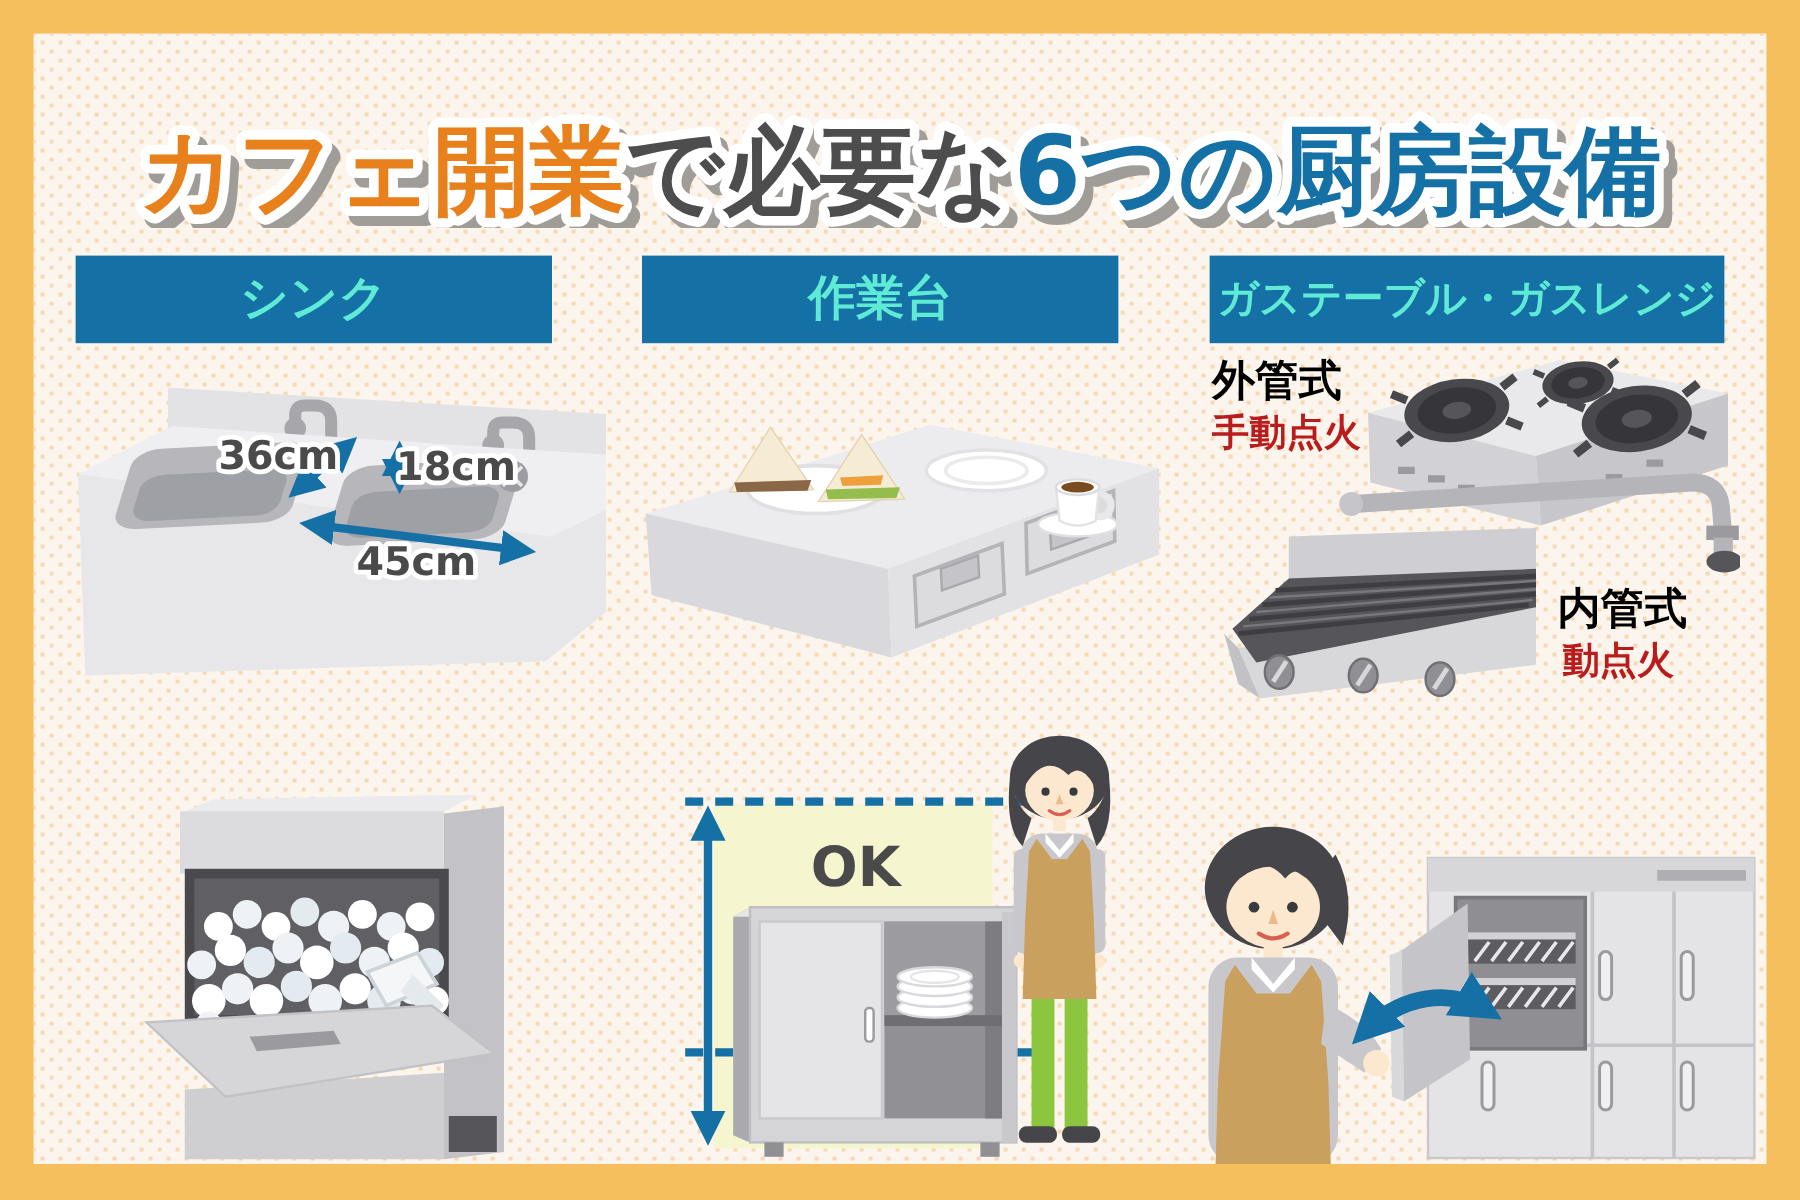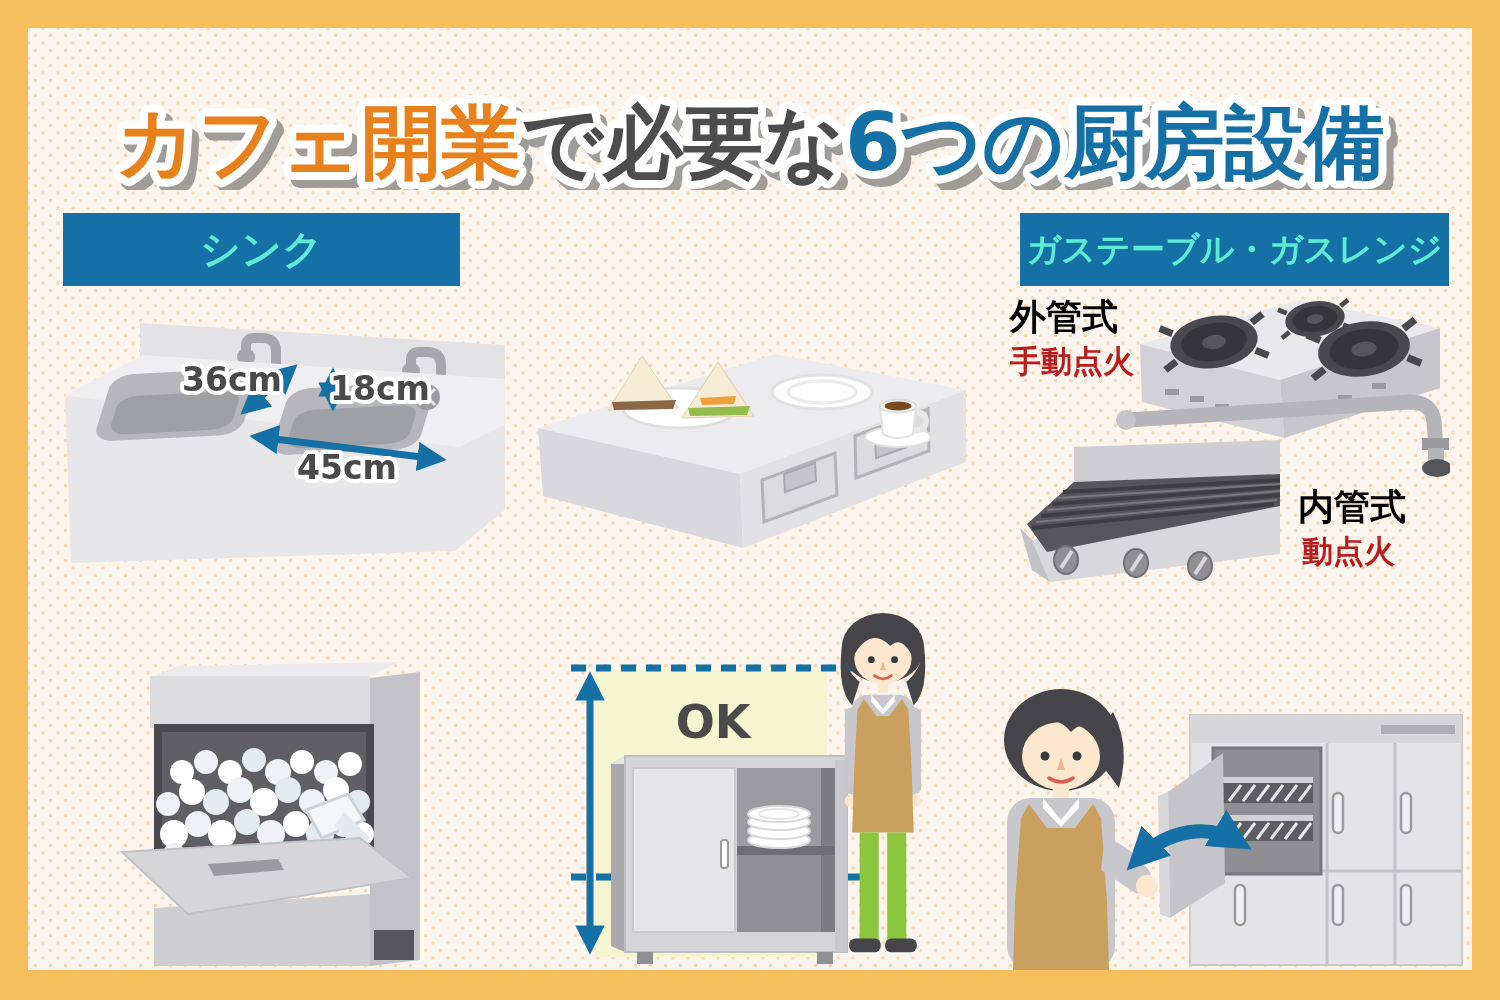--- a/index.html
+++ b/index.html
@@ -7,21 +7,21 @@
           font-family:"DejaVu Sans","Liberation Sans",sans-serif;padding-left:10px;}
   .canvas{position:absolute;left:28px;top:28px;width:1444px;height:942px;
           background-color:#fcf5ee;
           background-image:radial-gradient(circle,#f5d8b4 1.7px,rgba(0,0,0,0) 2.1px),
                            radial-gradient(circle,#f5d8b4 1.7px,rgba(0,0,0,0) 2.1px);
           background-size:15px 15px;background-position:0 0,7.5px 7.5px;}
   .abs{position:absolute;}
   .section{position:absolute;}
   .hdr{position:absolute;background:#1571a5;color:#5eead4;font-weight:bold;
        font-size:40px;text-align:center;line-height:73px;height:73px;}
-  .hdr.long{font-size:34px;margin-left:12px;}
+  .hdr.long{font-size:34px;}
   .title-svg text{font-family:"DejaVu Sans","Liberation Sans",sans-serif;font-weight:bold;font-size:80px;}
   .title-shadow{fill:#a09d99;stroke:#a09d99;stroke-width:16px;paint-order:stroke;stroke-linejoin:round;}
   .title-main tspan{stroke:#ffffff;}
   .title-main{stroke:#ffffff;stroke-width:16px;paint-order:stroke;stroke-linejoin:round;}
   .t-orange{fill:#e8811c;}.t-gray{fill:#4d4d4d;}.t-blue{fill:#1571a5;}
   .dim{font-weight:bold;font-size:33px;fill:#4a4a4a;stroke:#ffffff;stroke-width:8px;
        paint-order:stroke;stroke-linejoin:round;text-anchor:middle;
        font-family:"DejaVu Sans","Liberation Sans",sans-serif;}
   .arr{stroke:#1571a5;stroke-width:7;}
   .dash{stroke:#1571a5;stroke-width:7;stroke-dasharray:15 10;}
@@ -75,20 +75,21 @@
       <line class="arr" x1="236" y1="75" x2="192" y2="114" marker-start="url(#ah-s)" marker-end="url(#ah-s)"></line>
       <line class="arr" x1="278" y1="81" x2="278" y2="108" marker-start="url(#ah-s)" marker-end="url(#ah-s)"></line>
       <line class="arr" x1="203" y1="142" x2="383" y2="164" marker-start="url(#ah-s)" marker-end="url(#ah-s)"></line>
       <text class="dim" x="177" y="96">36cm</text>
       <text class="dim" x="325" y="105">18cm</text>
       <text class="dim" x="292" y="184">45cm</text>
     </svg>
   </div>
 
   <div class="section" style="left:530px;top:210px;width:440px;height:370px">
+    <div class="hdr" style="left:5px;top:3px;width:397px">作業台</div>
     <svg class="abs" style="left:0;top:100px" width="440" height="255" viewBox="0 0 440 255">
       <polygon points="8,118 245,44 436,80 210,164" fill="#ececee"></polygon>
       <polygon points="8,118 210,164 213,238 13,186" fill="#d9d9dd"></polygon>
       <polygon points="210,164 436,80 436,152 213,238" fill="#e2e2e5"></polygon>
       <g>
         <polygon points="232,170 305,143 307,185 234,212" fill="#dcdcdf" stroke="#b3b3b8" stroke-width="3"></polygon>
         <polygon points="254,164 285,153 286,171 255,182" fill="#c5c5c9" stroke="#a8a8ad" stroke-width="2"></polygon>
       </g>
       <g>
         <polygon points="325,126 398,99 399,141 326,168" fill="#dcdcdf" stroke="#b3b3b8" stroke-width="3"></polygon>

